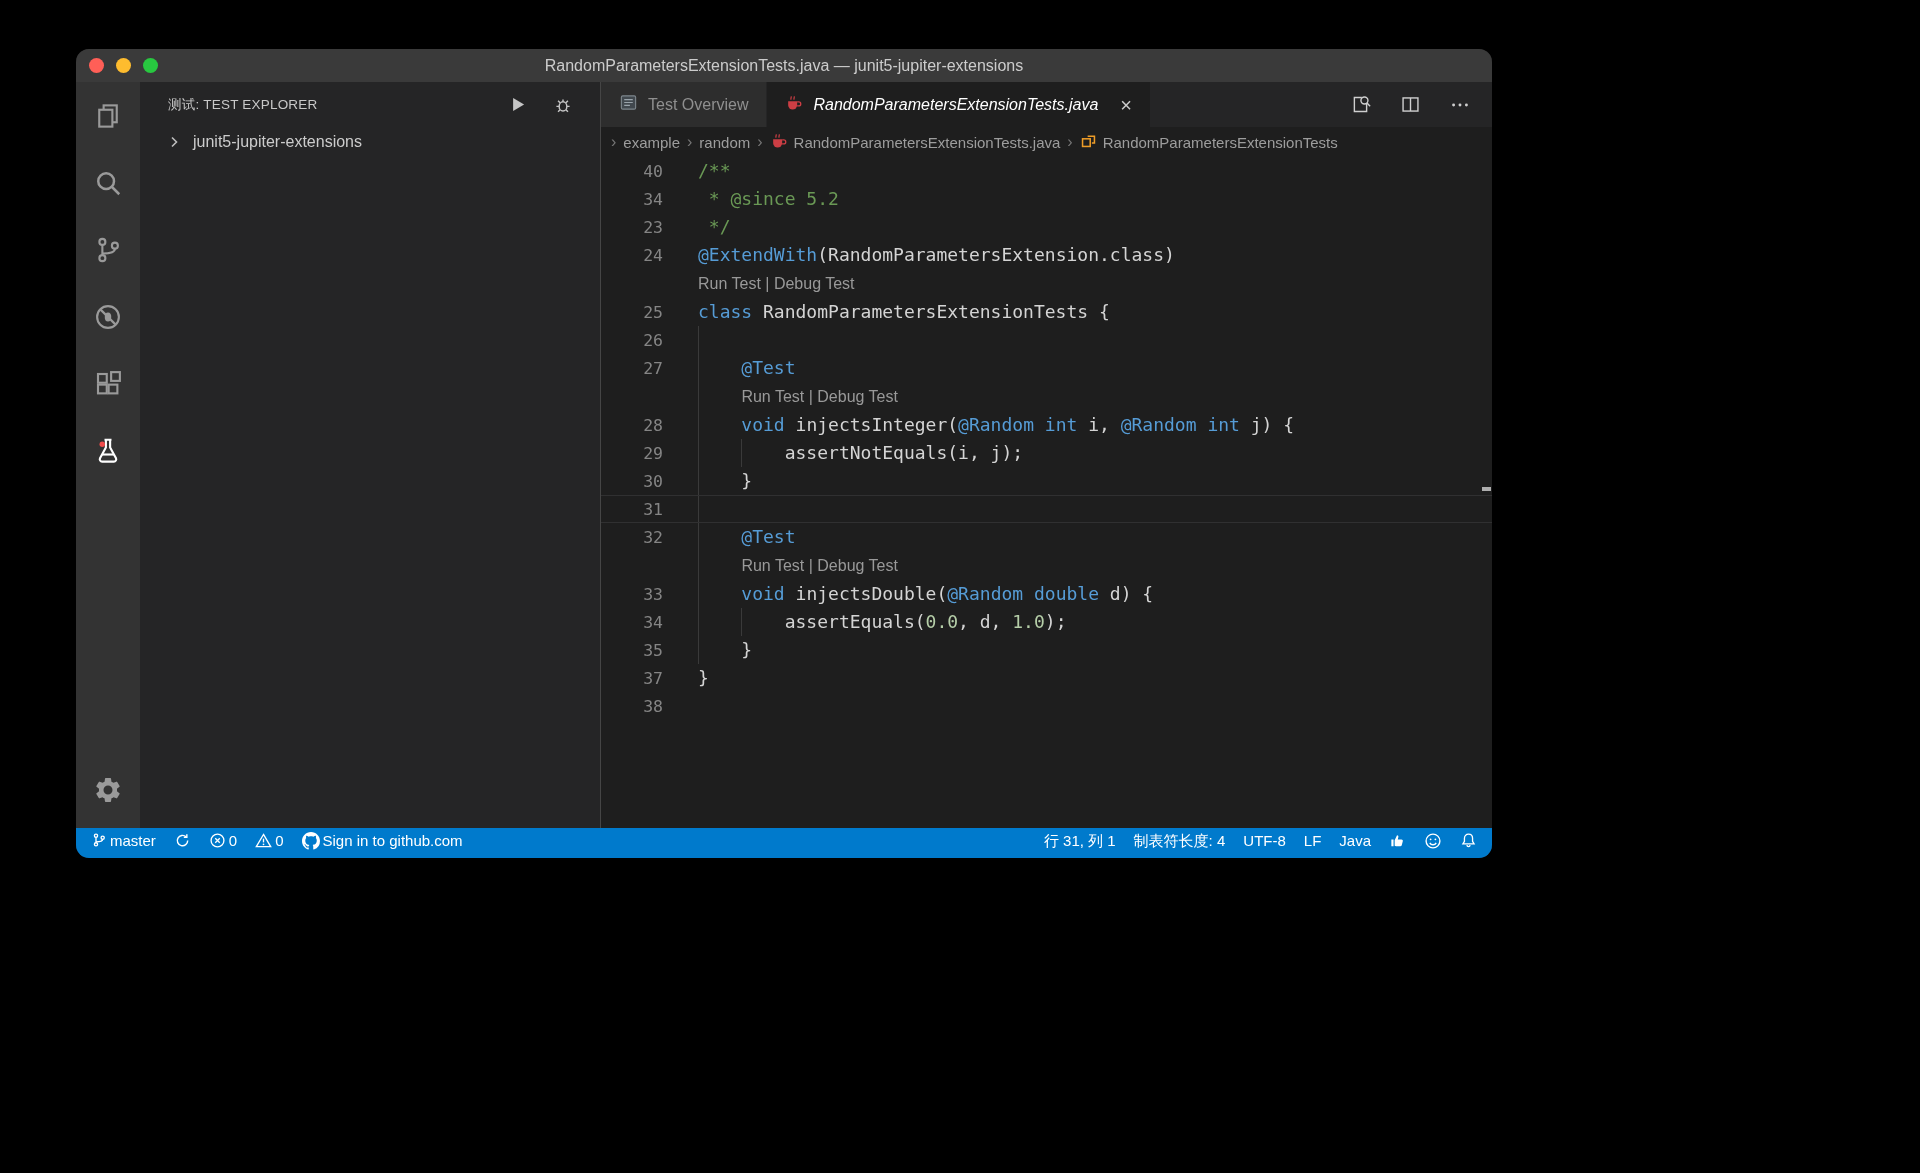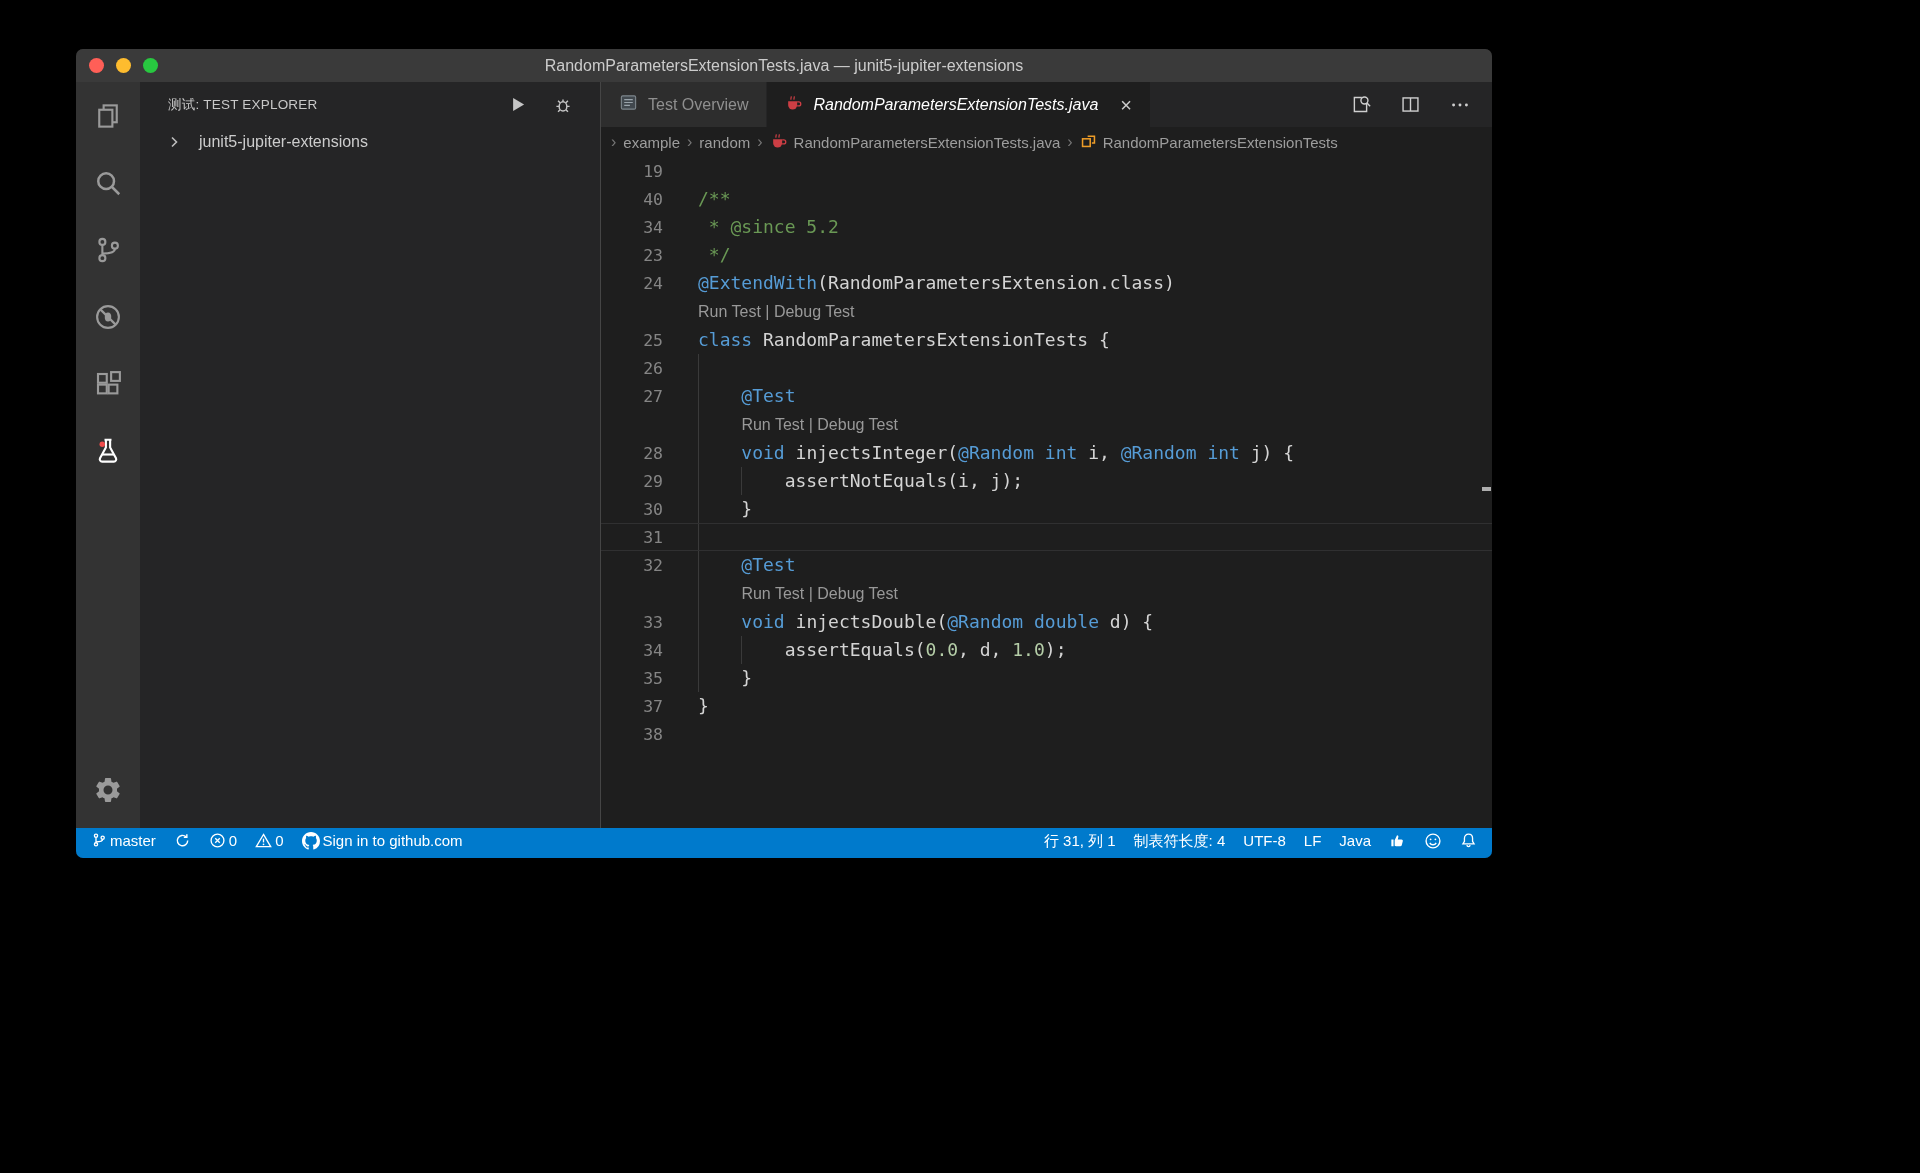--- a/index.html
+++ b/index.html
@@ -1,37 +1,37 @@
 <!DOCTYPE html>
 <html style="--statusbar: #007acc; --titlebar: #3a3a3a; --activitybar: #333333; --sidebar: #252526; --editor_bg: #1e1e1e; --tab_inactive: #2d2d2d; --traffic_close: #ff5f57; --traffic_min: #febc2e; --traffic_zoom: #28c840; --keyword: #569cd6; --comment: #6a9955; --comment_link: #7db46c; --number: #b5cea8; --code_default: #d4d4d4; --line_number: #858585; --codelens: #999999; --java_icon: #cc3e44; --class_icon: #ee9d28;"><head>
 <meta charset="utf-8">
 <style>
   *{box-sizing:border-box;margin:0;padding:0}
   html,body{width:1920px;height:1173px;background:#000;font-family:"Liberation Sans","DejaVu Sans",sans-serif;overflow:hidden}
-  .window{position:absolute;left:76px;top:49px;width:1416px;height:809px;border-radius:7px;overflow:hidden;display:flex;flex-direction:column;background:var(--editor_bg,#1e1e1e);box-shadow:0 30px 80px rgba(0,0,0,.6)}
+  .window{position:absolute;left:76px;top:49px;width:1416px;height:809px;border-radius:13px;overflow:hidden;display:flex;flex-direction:column;background:var(--editor_bg,#1e1e1e);box-shadow:0 30px 80px rgba(0,0,0,.6)}
   
   .titlebar{height:33px;flex:none;background:var(--titlebar,#3a3a3a);position:relative;display:flex;align-items:center;justify-content:center;color:#cccccc;font-size:16px}
   .traffic{position:absolute;left:13px;top:0;bottom:0;display:flex;align-items:center;gap:12px}
   .dot{width:15px;height:15px;border-radius:50%;cursor:pointer}
   .dot.red{background:var(--traffic_close,#ff5f57)}
   .dot.yellow{background:var(--traffic_min,#febc2e)}
   .dot.green{background:var(--traffic_zoom,#28c840)}
   
   .main{flex:1;display:flex;min-height:0}
   .activitybar{width:64px;flex:none;background:var(--activitybar,#333);display:flex;flex-direction:column}
   .ab-item{height:67px;display:flex;align-items:center;justify-content:center;color:#9a9a9a;cursor:pointer}
   .ab-item.active{color:#ffffff}
   .ab-bottom{margin-top:auto}
   .ab-bottom .ab-item{height:76px}
   
   .sidebar{width:461px;flex:none;background:var(--sidebar,#252526);border-right:1px solid #454545;display:flex;flex-direction:column;color:#cccccc}
   .sidebar-header{height:45px;flex:none;display:flex;align-items:center;padding:0 24px 0 28px;font-size:13.5px;color:#c8c8c8;letter-spacing:.2px}
   .sidebar-actions{margin-left:auto;display:flex;align-items:center;gap:20px;color:#c5c5c5}
   .action-icon{width:26px;height:26px;display:flex;align-items:center;justify-content:center;cursor:pointer}
-  .tree-row{height:30px;display:flex;align-items:center;gap:17px;padding-left:26px;font-size:16px;color:#cccccc;cursor:pointer}
+  .tree-row{height:30px;display:flex;align-items:center;gap:11px;padding-left:26px;font-size:16px;color:#cccccc;cursor:pointer}
   .tree-chevron{display:flex;color:#bdbdbd}
   
   .editor-col{flex:1;min-width:0;display:flex;flex-direction:column;background:var(--editor_bg,#1e1e1e)}
   .tabbar{height:45px;flex:none;background:var(--sidebar,#252526);display:flex;align-items:stretch}
   .tabs{display:flex}
   .tab{display:flex;align-items:center;gap:10px;padding:0 18px;font-size:16px;cursor:pointer;white-space:nowrap}
   .tab.inactive{background:var(--tab_inactive,#2d2d2d);color:#8f8f8f;border-right:1px solid #252526}
   .tab.active{background:var(--editor_bg,#1e1e1e);color:#ffffff}
   .tab-label.italic{font-style:italic}
   .tab-close{margin-left:12px;font-size:20px;color:#cccccc;line-height:1;cursor:pointer}
@@ -265,24 +265,20 @@
             <span class="icon"><svg width="17" height="17" viewBox="0 0 20 20" fill="none" stroke="#ee9d28" stroke-width="1.8">
                 <rect x="3" y="8" width="9" height="9"></rect>
                 <path d="M9 5h8v8h-3"></path>
               </svg></span>
             <span>RandomParametersExtensionTests</span>
           </span>
         </div>
       <div class="editor">
         <div>
             <div class="row">
-              <div class="gutter">19</div>
-              <pre class="code"></pre>
-            </div>
-            <div class="row">
               <div class="gutter">40</div>
               <pre class="code"><span class="tk-c">/**</span></pre>
             </div>
             <div class="row">
               <div class="gutter">34</div>
               <pre class="code"><span class="tk-c"> * @since 5.2</span></pre>
             </div>
             <div class="row">
               <div class="gutter">23</div>
               <pre class="code"><span class="tk-c"> */</span></pre>

